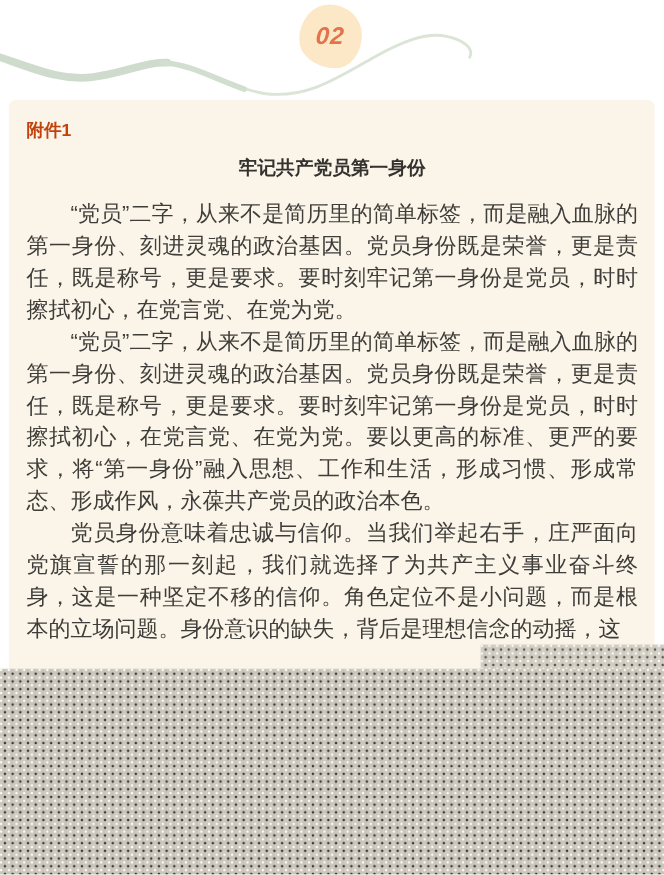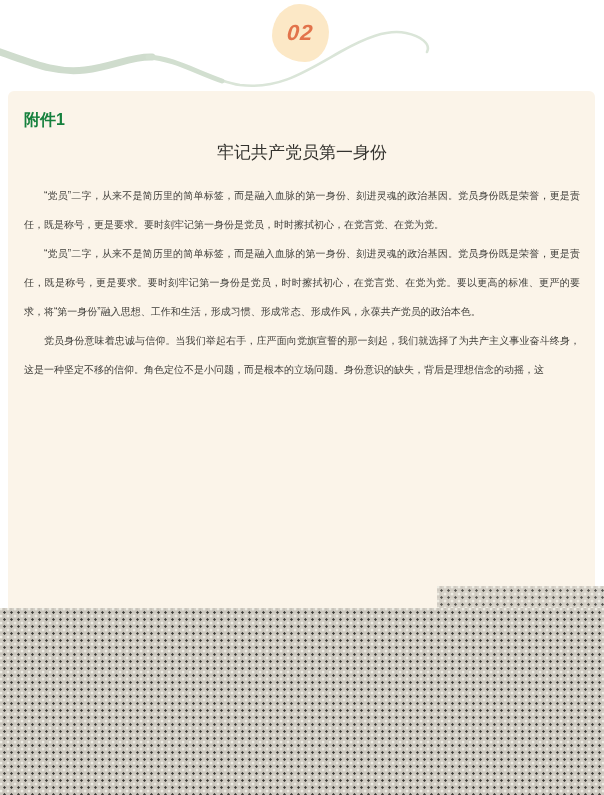--- a/index.html
+++ b/index.html
@@ -26,29 +26,29 @@
   
   .card{
     position:absolute;left:8px;right:9px;top:91px;bottom:0;
     background:#fbf4e9;
     border-radius:6px 6px 0 0;
     padding:16px 15px 0 16px;
     box-sizing:border-box;
     z-index:1;
   }
   .attachment-label{
-    font-weight:bold;font-size:16px;color:#15803d;
+    font-weight:bold;font-size:16px;color:#c2410c;
     margin:2px 0 0 0;line-height:22px;
   }
   .doc-title{
-    font-size:17px;font-weight:normal;color:#33322e;
+    font-size:17px;font-weight:bold;color:#33322e;
     text-align:center;margin:10px 0 16px 0;line-height:24px;
   }
   .doc-body p{
-    font-size:10px;line-height:29px;color:#3e3d39;
+    font-size:20px;line-height:29px;color:#3e3d39;
     text-indent:2em;text-align:justify;margin:0;
     word-break:break-all;
   }
   
   .dotted{
     background-color:#c9c5bc;
     background-image:
       radial-gradient(circle,#3b3a36 0.9px,transparent 1.5px),
       radial-gradient(circle,#fdfcf4 0.9px,transparent 1.5px),
       linear-gradient(#d3cfc6 1px,transparent 1px),

